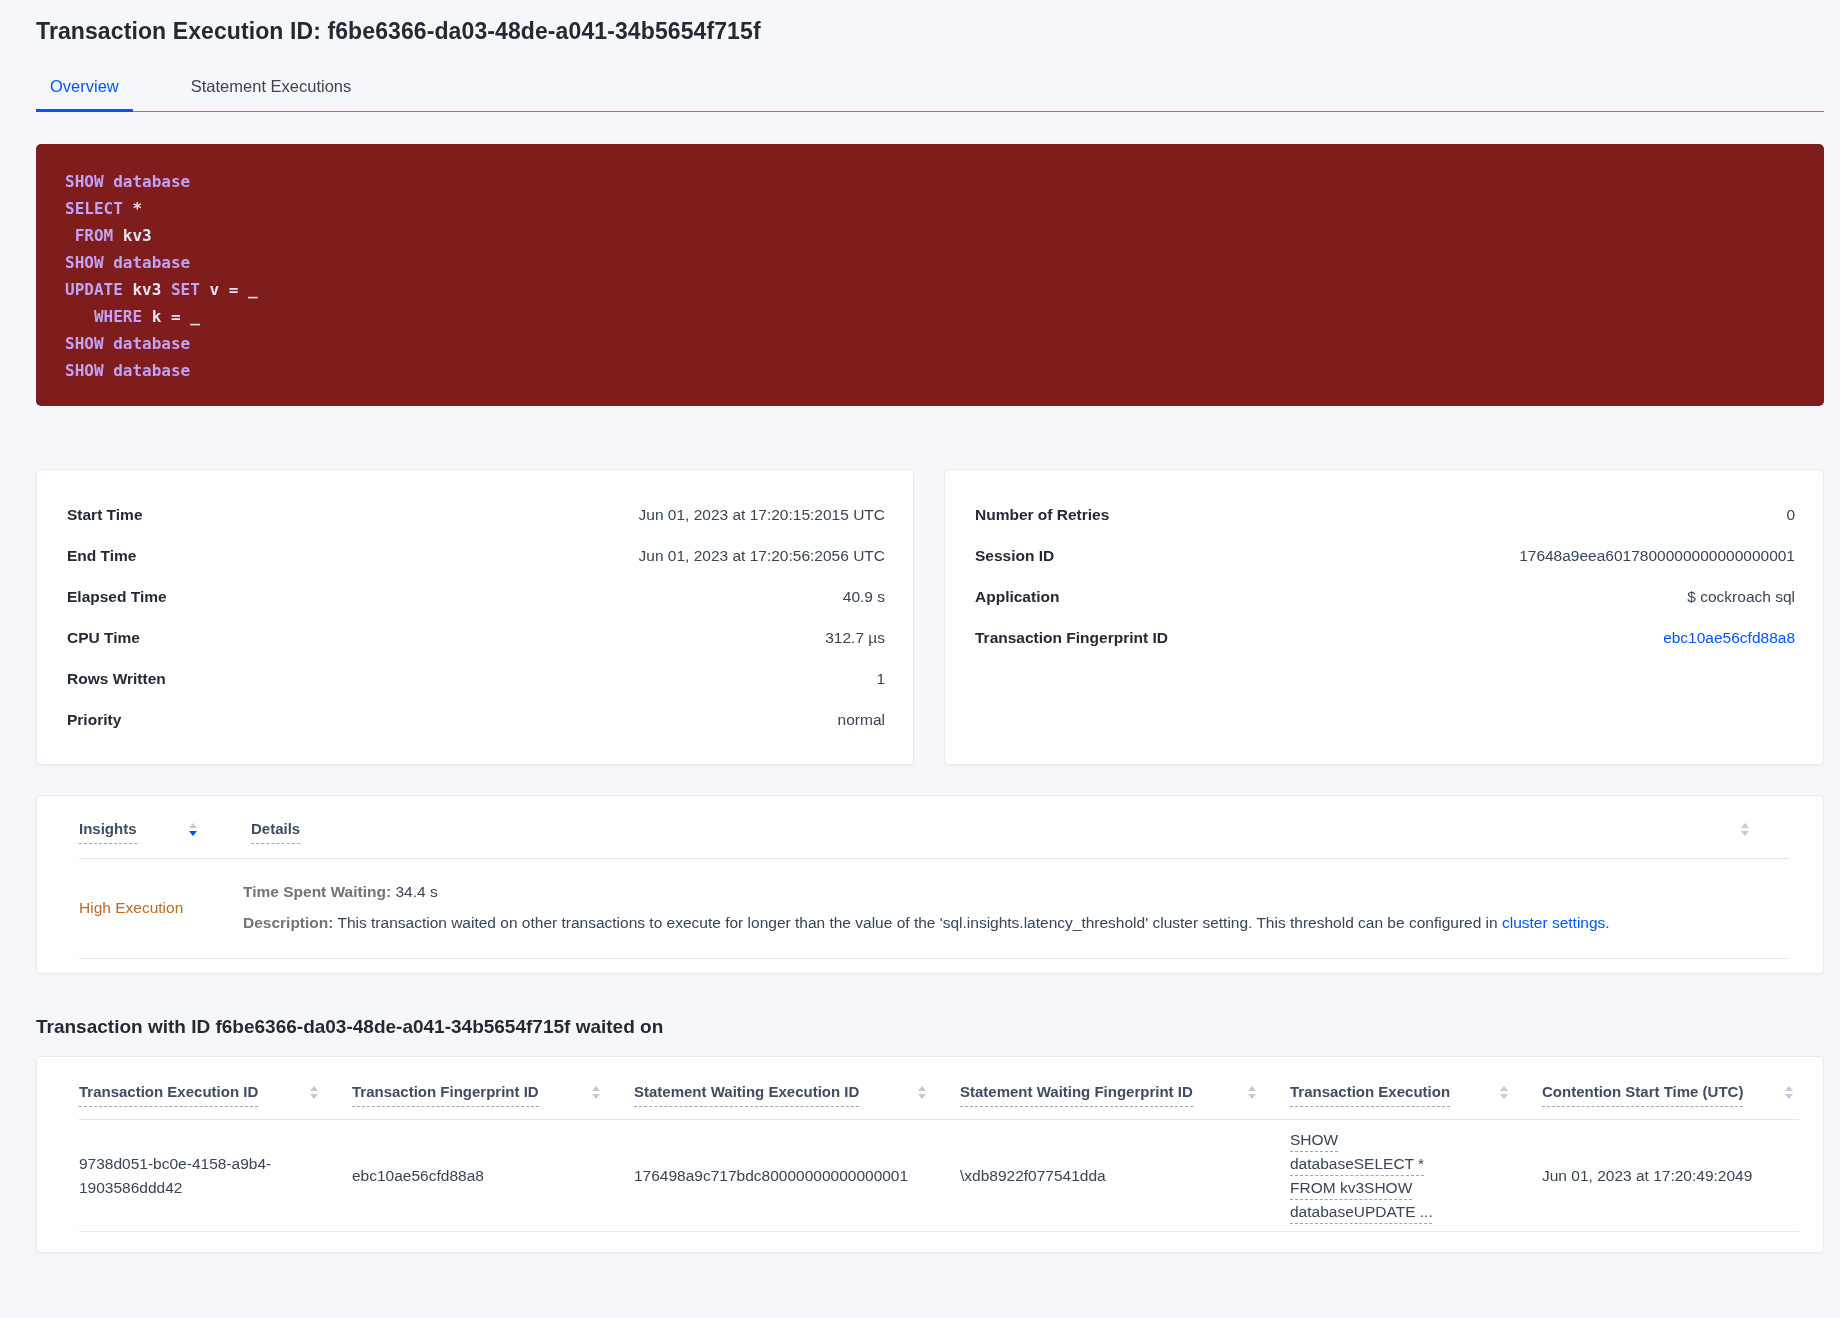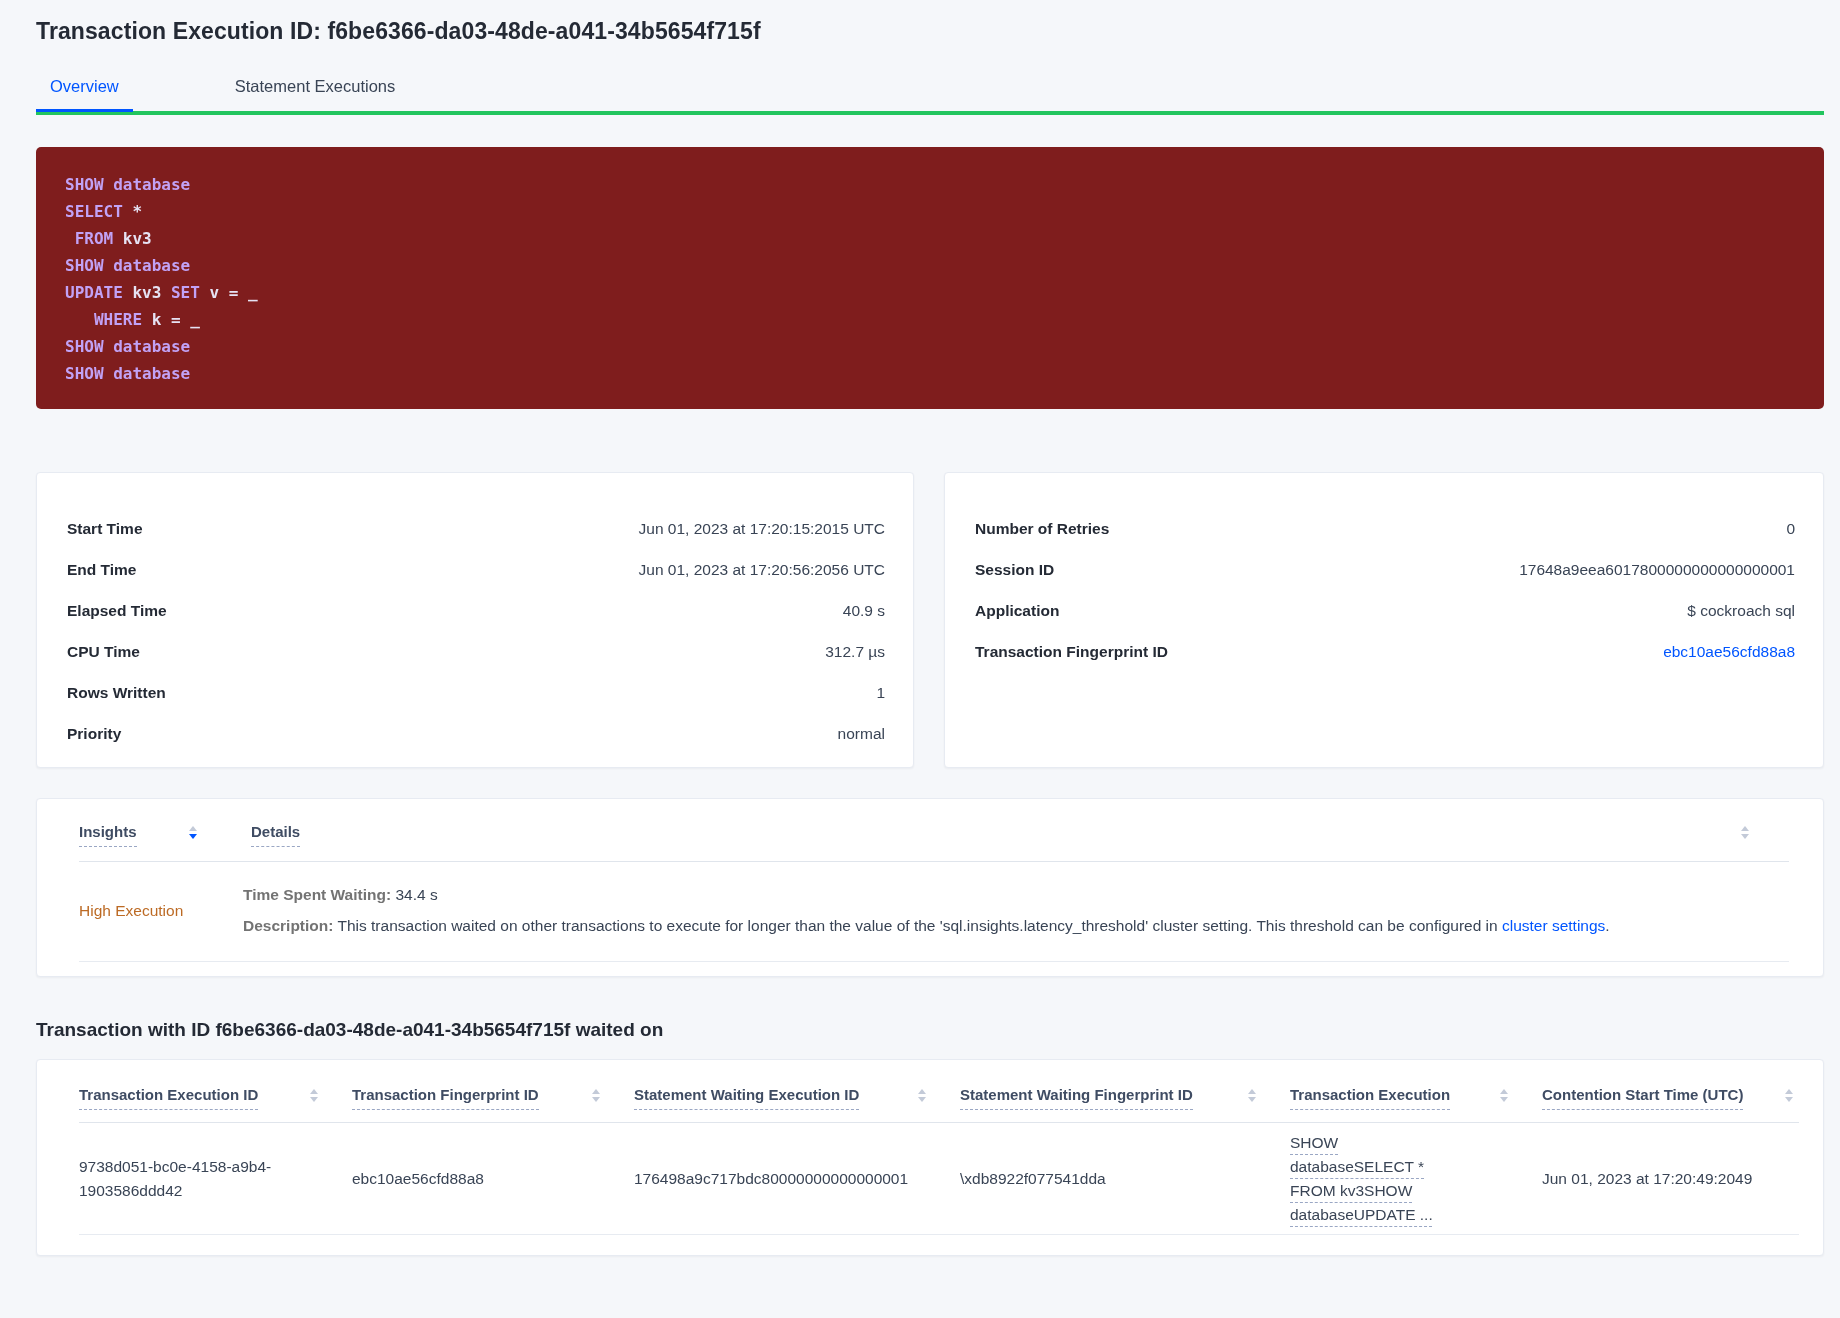--- a/index.html
+++ b/index.html
@@ -1,37 +1,37 @@
 <!DOCTYPE html>
 <html><head>
 <meta charset="utf-8">
 <style>
   * { margin:0; padding:0; box-sizing:border-box; }
   body { background:#f5f7fa; font-family:"Liberation Sans", sans-serif; color:#394455; }
   .page { width:1840px; height:1318px; position:relative; overflow:hidden; padding:18px 16px 0 36px; background:#f5f7fa; }
 
   .page-title { font-size:23px; font-weight:700; color:#242a35; letter-spacing:.1px; }
 
-  .tabs { display:flex; gap:88px; margin-top:24px; border-bottom:4px solid #22c55e; }
+  .tabs { display:flex; gap:44px; margin-top:24px; border-bottom:1px solid #22c55e; }
   .tab { font-size:16.5px; padding:8px 14px 15px; color:#394455; cursor:pointer; }
   .tab.active { color:#0055ff; border-bottom:3px solid #0055ff; margin-bottom:-1px; padding-bottom:12px; }
 
   .codeblock { margin-top:32px; background:#7f1d1d; border-radius:5px; padding:24px 28px 22px 29px;
                font-family:"DejaVu Sans Mono", monospace; font-size:16px; line-height:27px; font-weight:600; }
   .code-line { white-space:pre; }
   .kw { color:#c2a2f5; }
   .pl { color:#e6e2f3; }
 
   .card { background:#ffffff; border:1px solid #e7ebf2; border-radius:4px; box-shadow:0 1px 2px rgba(36,42,53,.05); }
 
   .cards-row { display:flex; gap:30px; margin-top:63px; align-items:stretch; }
   .info-card { padding:24px 28px 24px 30px; }
   .left-card { width:878px; flex:none; }
   .right-card { flex:1; }
-  .info-row { display:flex; justify-content:space-between; align-items:flex-end; height:41px; font-size:15.5px; }
+  .info-row { display:flex; justify-content:space-between; align-items:center; height:41px; font-size:15.5px; }
   .info-label { font-weight:700; color:#242a35; }
   .info-value { color:#394455; }
   .blue-link { color:#0055ff; cursor:pointer; }
 
   .sort { display:inline-flex; flex-direction:column; gap:3px; cursor:pointer; }
   .tri-up { width:0; height:0; border-left:4.5px solid transparent; border-right:4.5px solid transparent; border-bottom:5.5px solid #c3cad8; }
   .tri-down { width:0; height:0; border-left:4.5px solid transparent; border-right:4.5px solid transparent; border-top:5.5px solid #c3cad8; }
   .tri-down.active { border-top-color:#0055ff; }
 
   .th-label { display:inline-block; font-size:15px; font-weight:700; color:#3f4c63;

